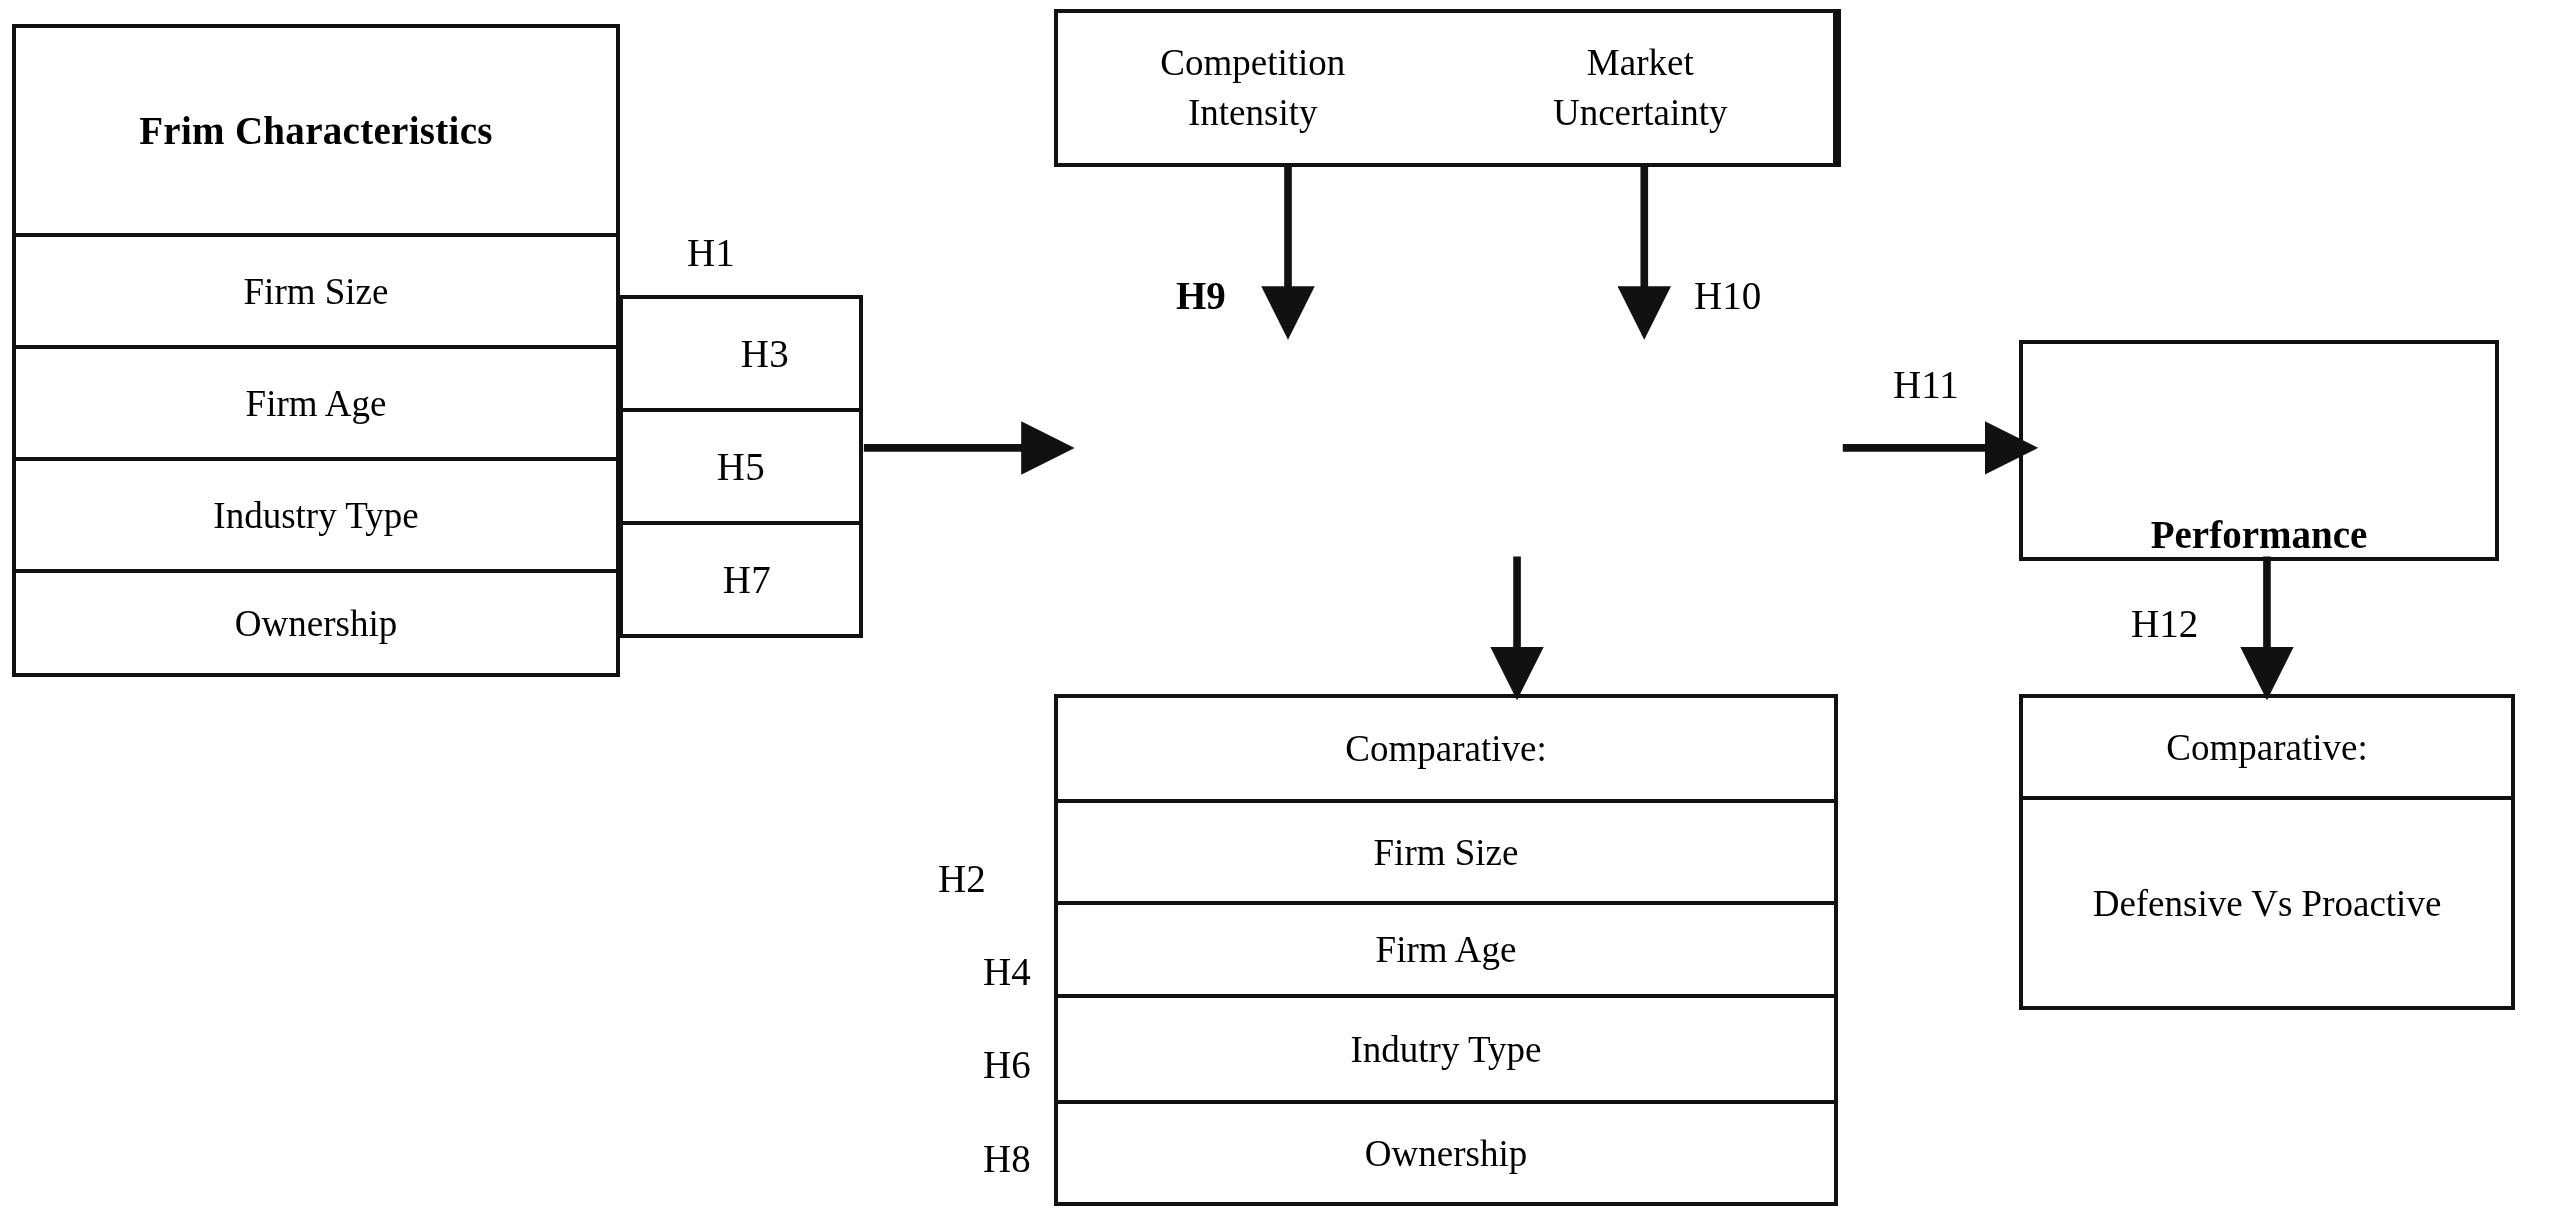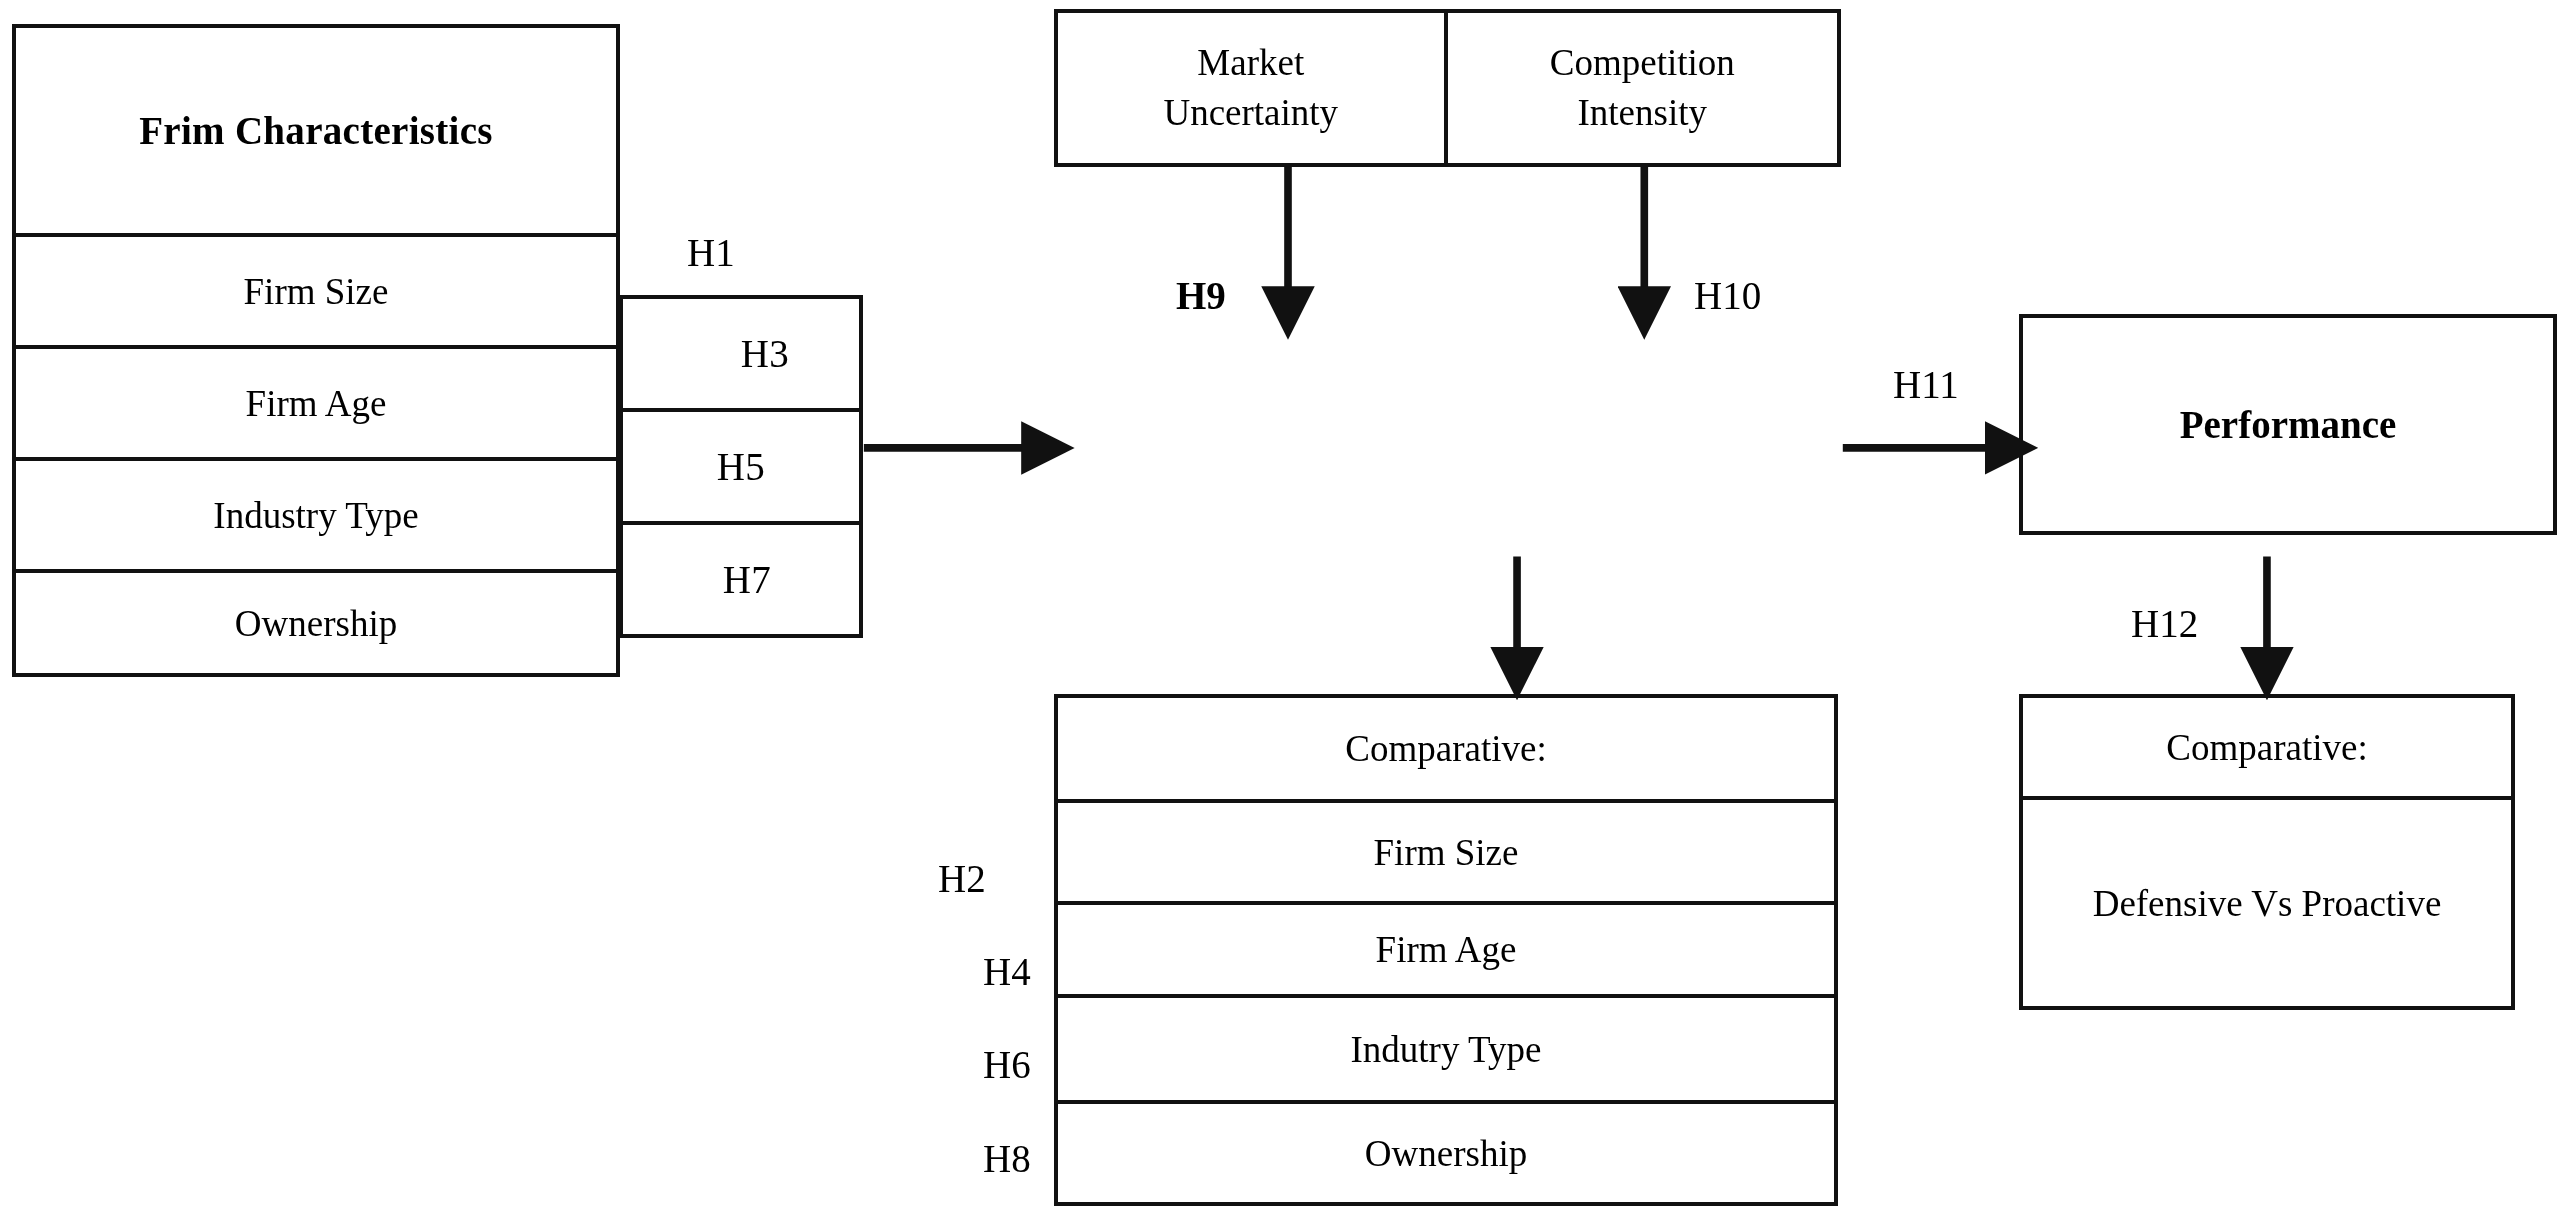--- a/index.html
+++ b/index.html
@@ -132,37 +132,37 @@
     </div>
     <div class="cell" style="height:113px;">
       <span class="t-h">H5</span>
     </div>
     <div class="cell" style="flex:1 1 auto;margin-left:12px;">
       <span class="t-h">H7</span>
     </div>
   </div>
 
   <div class="box" style="left:1054px;top:8.5px;width:787px;height:158px;display:flex;padding:0;">
+    <div style="box-sizing:border-box;width:50%;height:100%;display:flex;flex-direction:column;align-items:center;justify-content:center;line-height:1.35;">
+      <span class="t-item">Competition</span>
+      <span class="t-item">Intensity</span>
+    </div>
     <div style="box-sizing:border-box;width:50%;height:100%;border-right:4.2px solid #111111;display:flex;flex-direction:column;align-items:center;justify-content:center;line-height:1.35;">
       <span class="t-item">Market</span>
       <span class="t-item">Uncertainty</span>
     </div>
-    <div style="box-sizing:border-box;width:50%;height:100%;display:flex;flex-direction:column;align-items:center;justify-content:center;line-height:1.35;">
-      <span class="t-item">Competition</span>
-      <span class="t-item">Intensity</span>
-    </div>
   </div>
 
   <div class="hlabel" style="left:1176px;top:276px;font-weight:bold;">H9</div>
   <div class="hlabel" style="left:1694px;top:276px;">H10</div>
 
 
   <div class="hlabel" style="left:1893px;top:365px;">H11</div>
 
-  <div class="box centerbox" style="left:2019px;top:314px;width:538px;height:221px;">
+  <div class="box centerbox" style="left:2019px;top:340px;width:480px;height:221px;justify-content:flex-end;">
     <span class="perf-title">Performance</span>
   </div>
 
   <div class="hlabel" style="left:2131px;top:604px;">H12</div>
 
   <div class="cellstack" style="left:1054px;top:694px;width:784px;height:512px;">
     <div class="cell" style="height:105px;">
       <span class="t-item">Comparative:</span>
     </div>
     <div class="cell" style="height:102px;">

